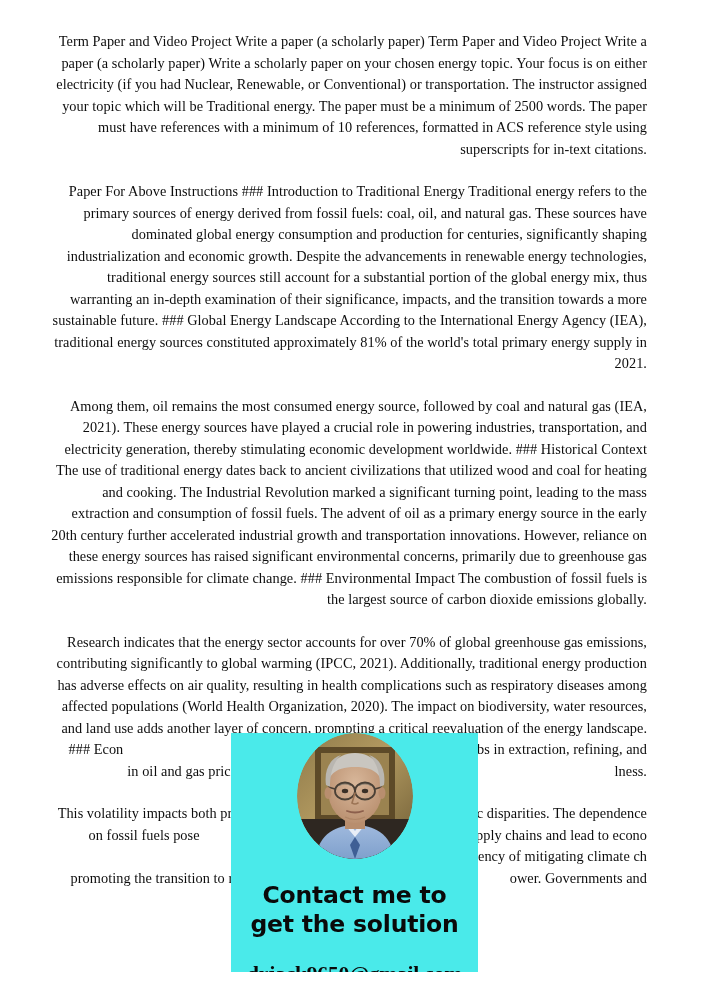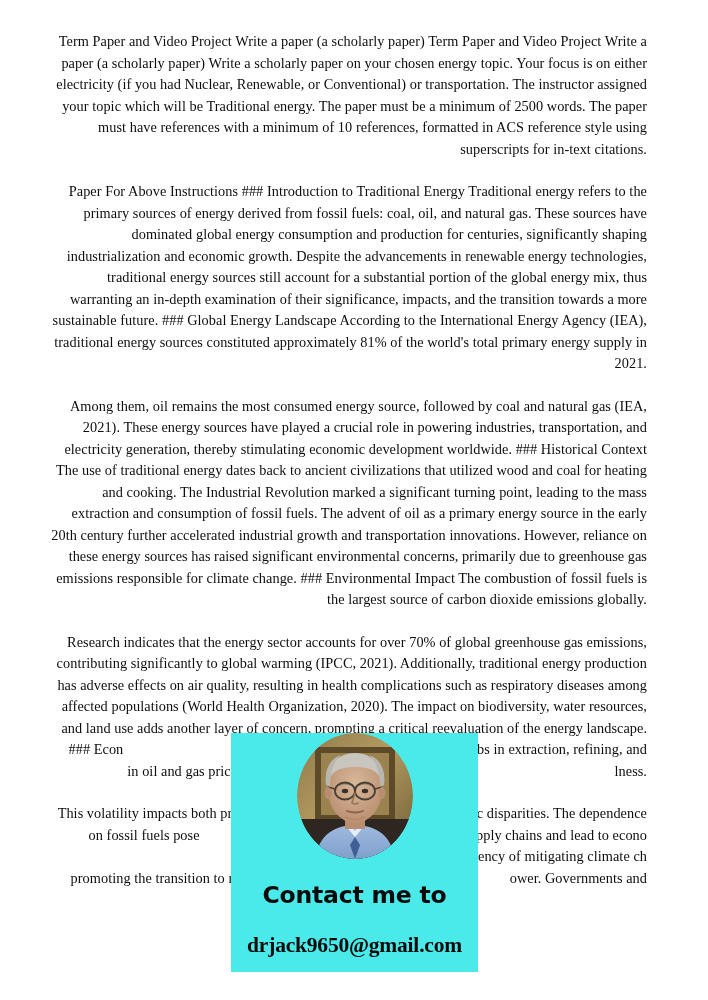--- a/index.html
+++ b/index.html
@@ -181,19 +181,20 @@
           <path d="M48 84 q10 5 20 0" fill="none" stroke="#a57d5e" stroke-width="1.2" opacity="0.6"></path>
 
           <ellipse cx="31" cy="60" rx="3.5" ry="6" fill="#b88e6e"></ellipse>
           <ellipse cx="85" cy="60" rx="3.5" ry="6" fill="#b88e6e"></ellipse>
         </g>
       </svg>
     </div>
 
     <div id="contact-headline">
       <span class="l1">Contact me to</span>
+      <span class="l2">get the solution</span>
     </div>
 
     <div id="contact-email">drjack9650@gmail.com</div>
 
   </div>
 
 </div>
 
 </body></html>

